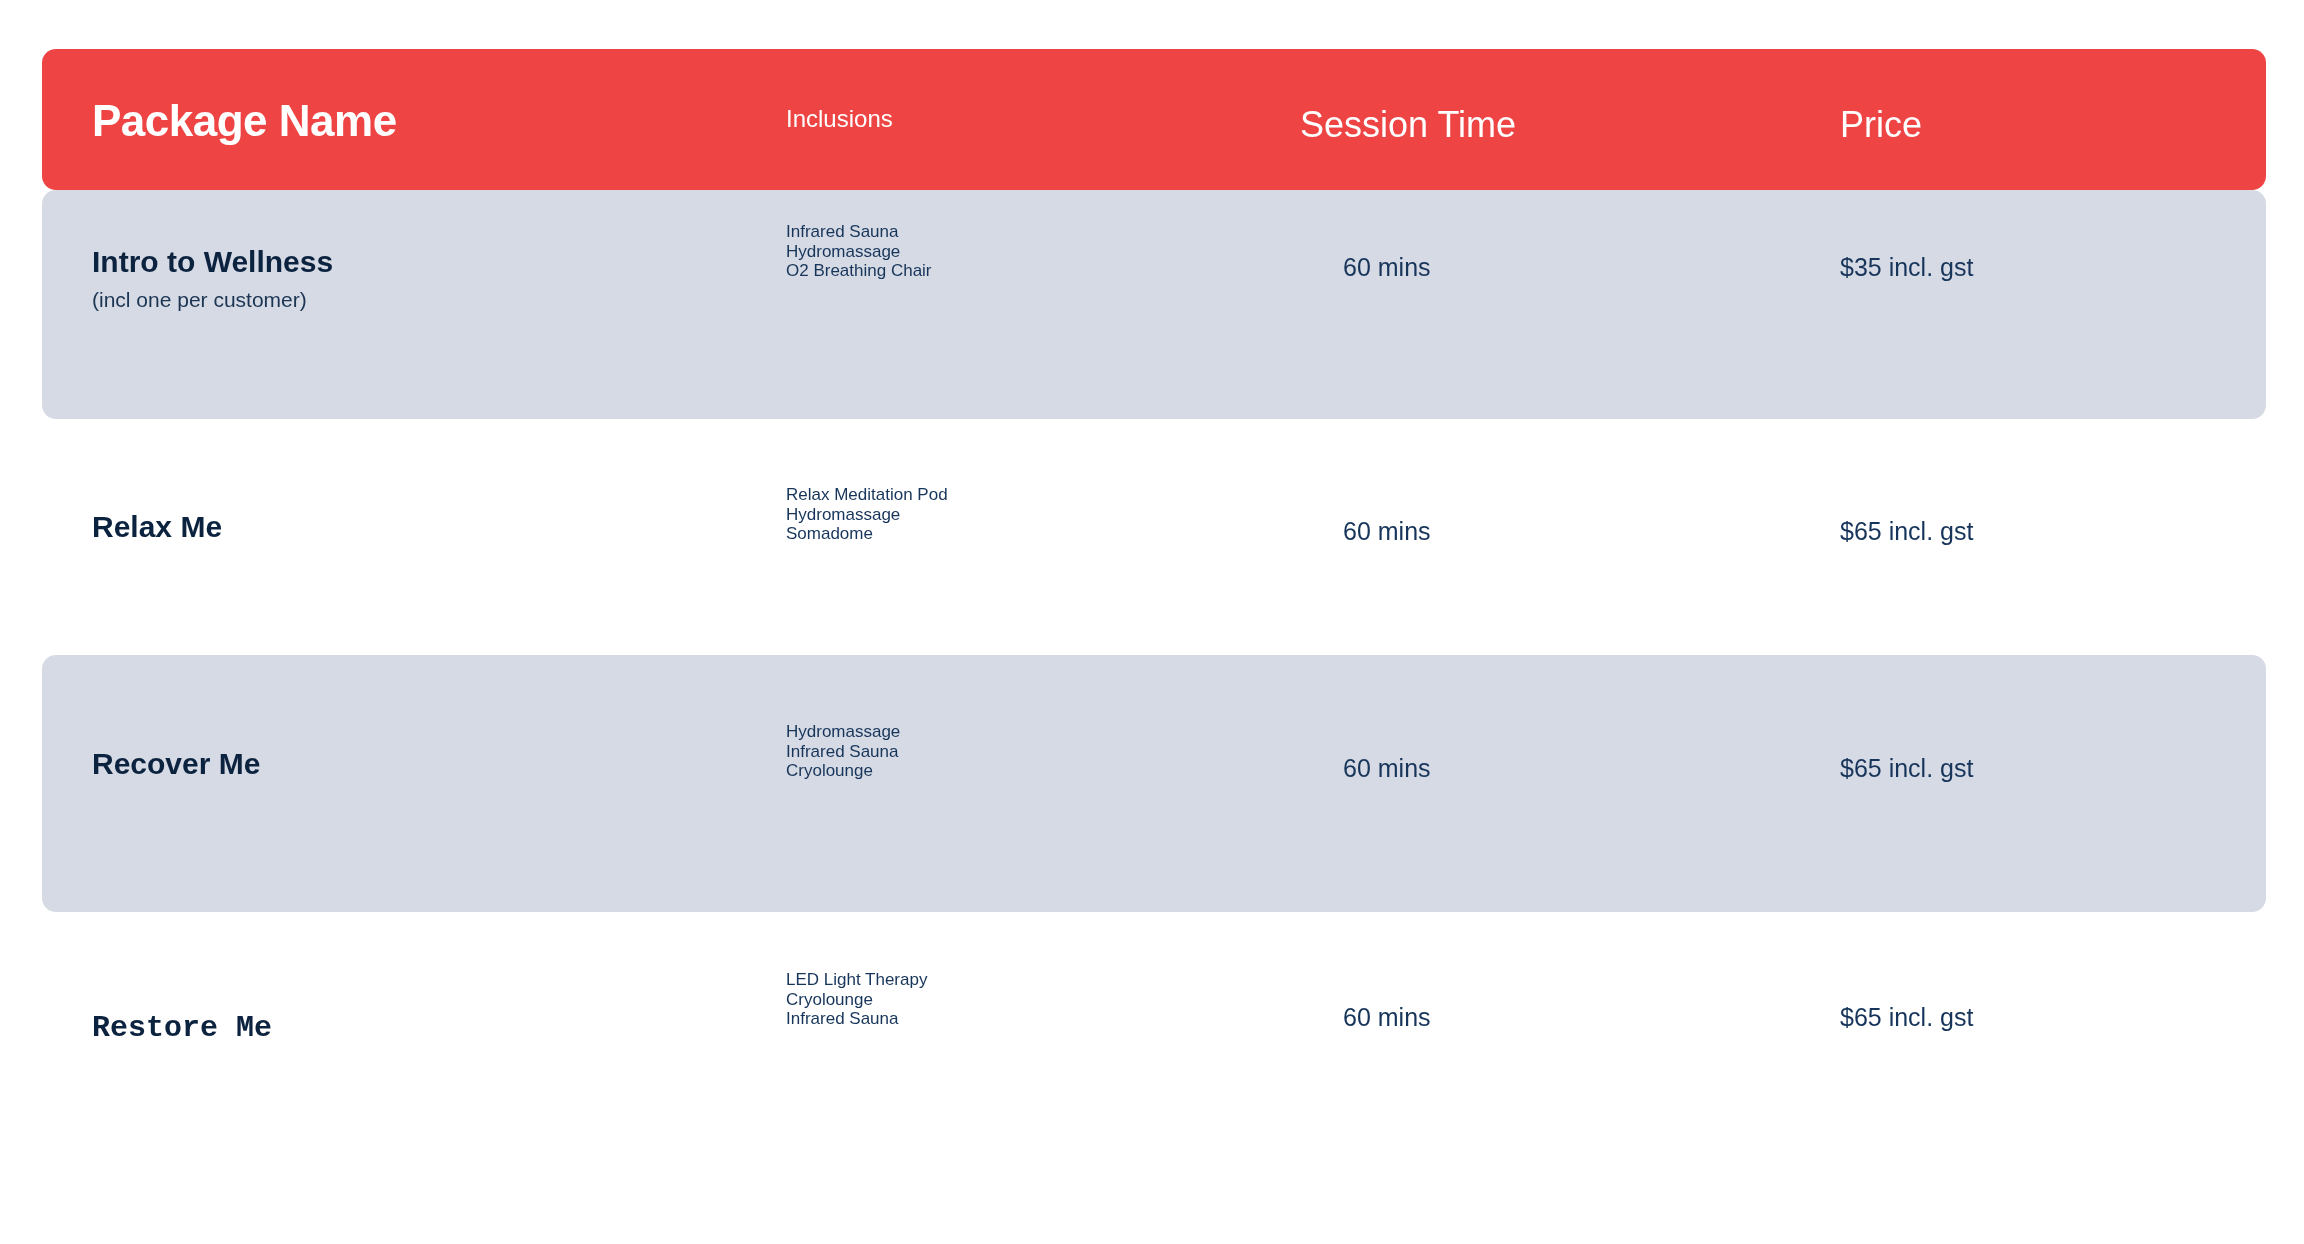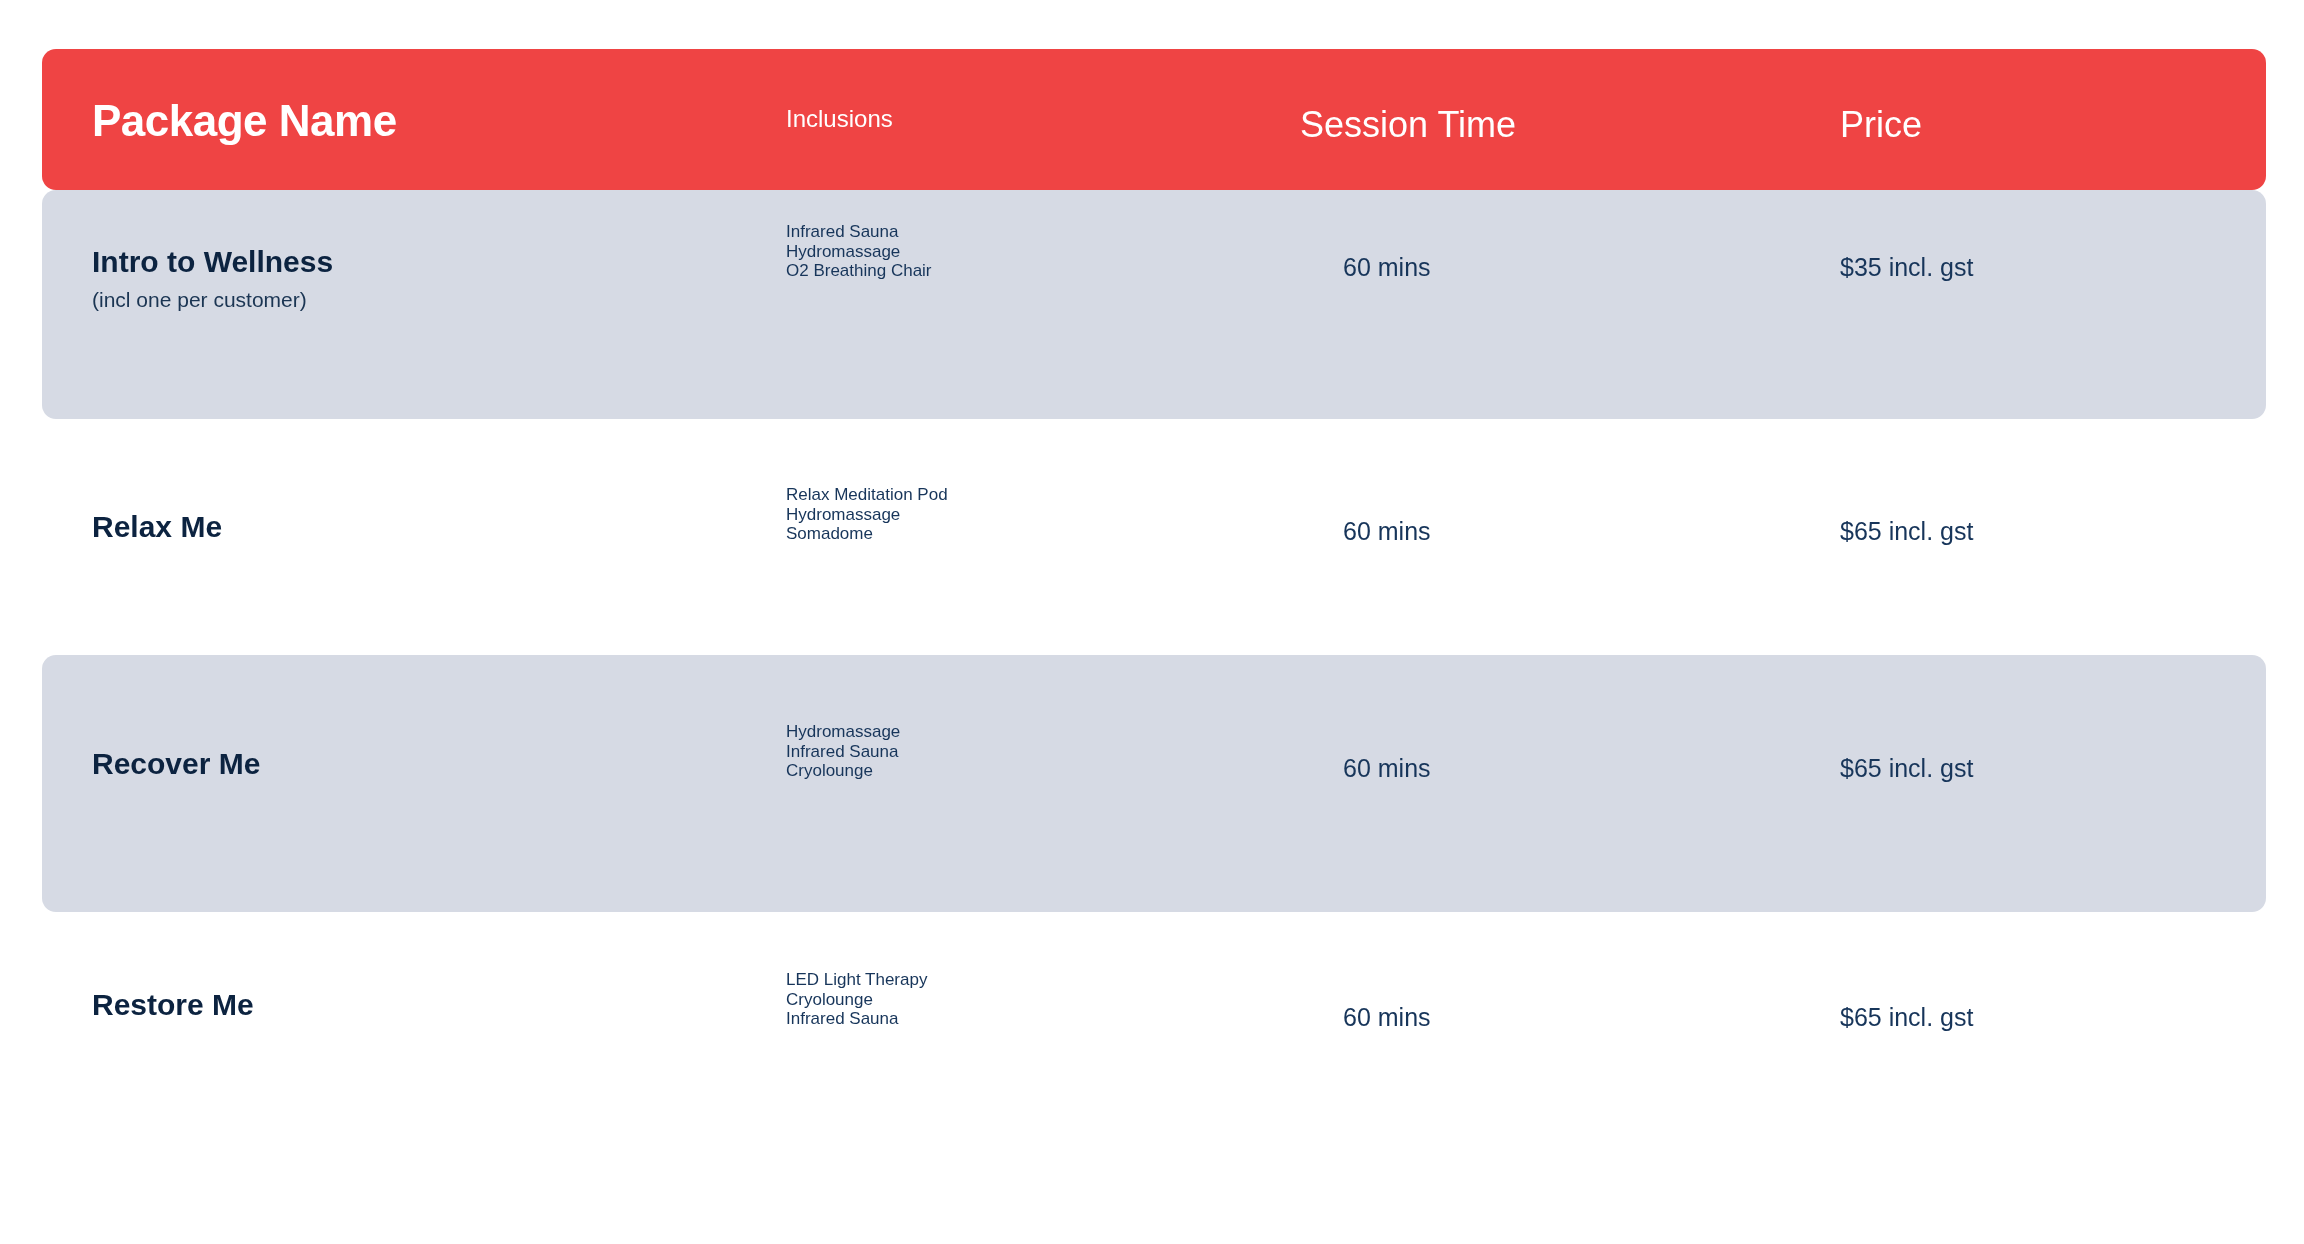--- a/index.html
+++ b/index.html
@@ -149,21 +149,21 @@
   .row-2 .cell-package   { top: 91px; }
   .row-2 .cell-inclusions{ top: 66px; }
   .row-2 .cell-session   { top: 98px; }
   .row-2 .cell-price     { top: 98px; }
 
   .row-3 .cell-package   { top: 92px; }
   .row-3 .cell-inclusions{ top: 67px; }
   .row-3 .cell-session   { top: 99px; }
   .row-3 .cell-price     { top: 99px; }
 
-  .row-4 .cell-package   { top: 76px; }
+  .row-4 .cell-package   { top: 100px; font-family: Liberation Mono, monospace; }
   .row-4 .cell-inclusions{ top: 58px; }
   .row-4 .cell-session   { top: 91px; }
   .row-4 .cell-price     { top: 91px; }
 </style>
 </head>
 <body>
 
 <div class="pricing-table">
 
   <div class="table-header">

